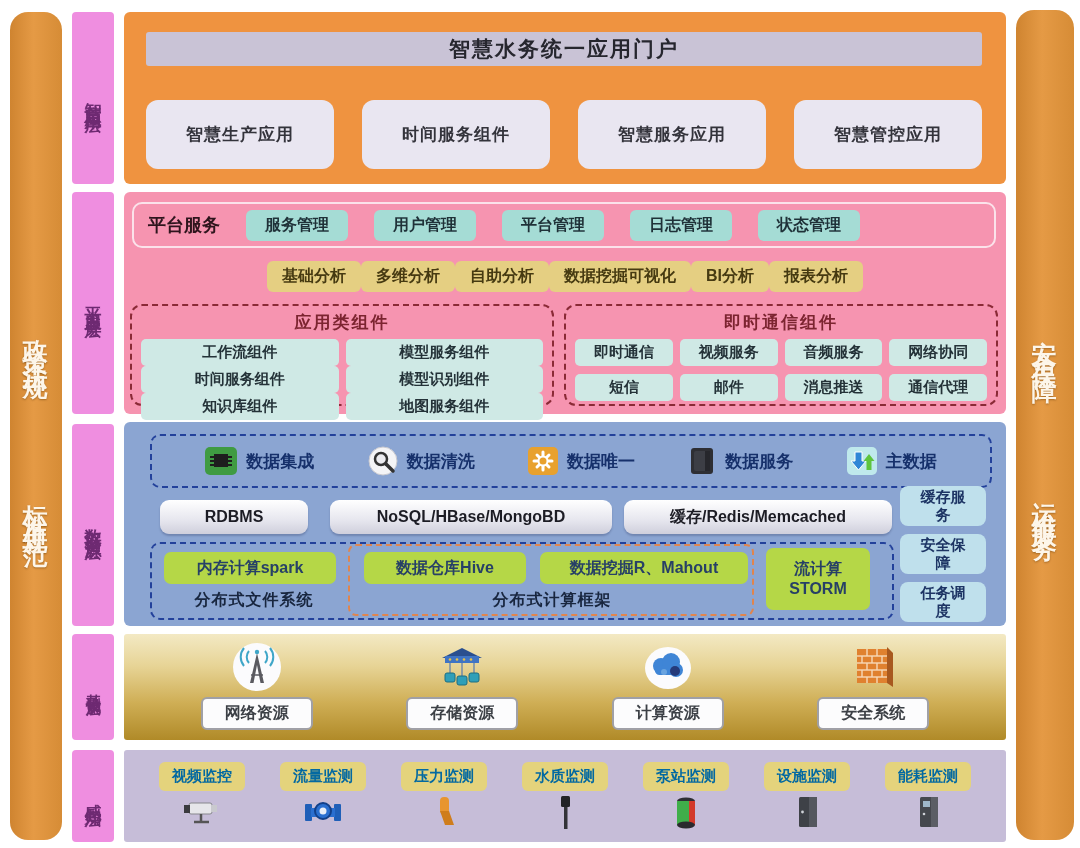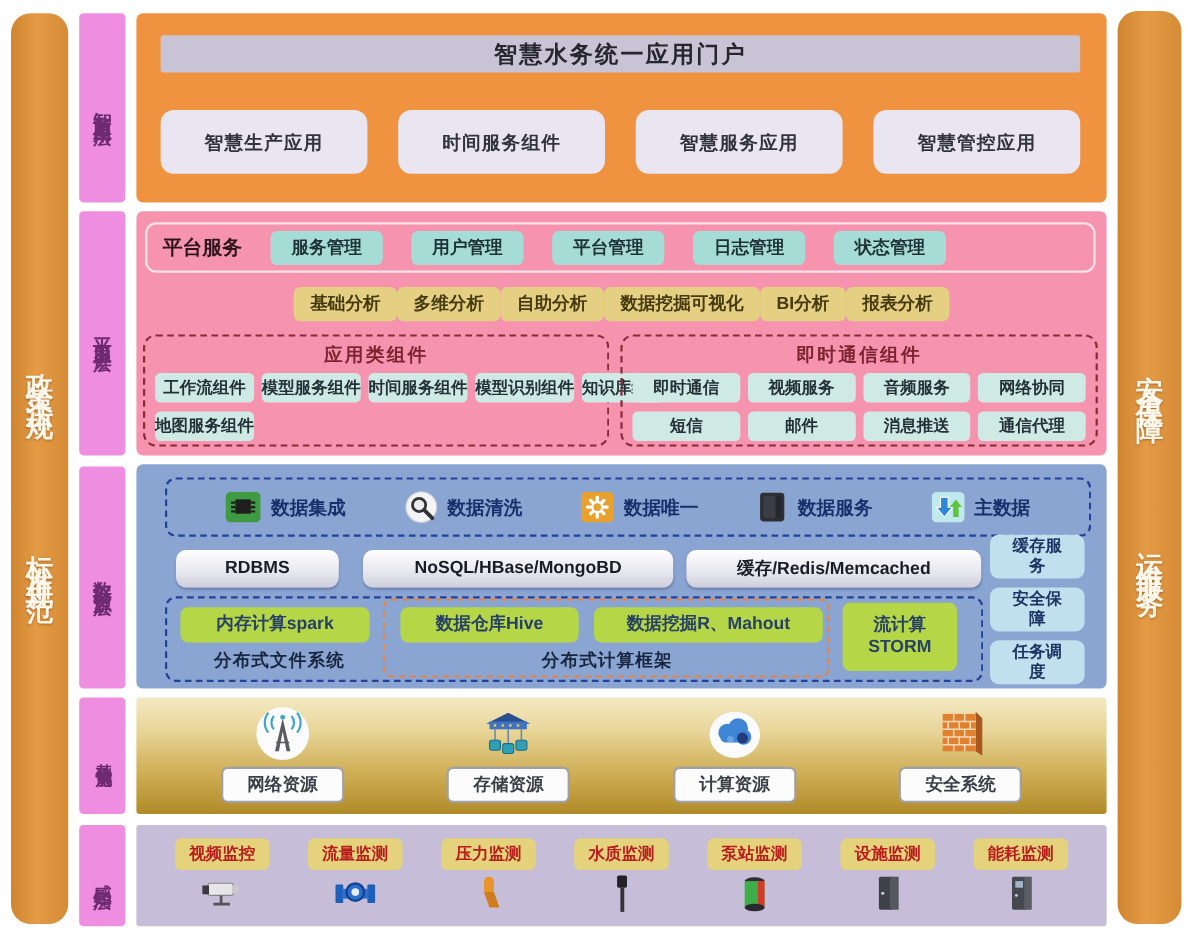--- a/index.html
+++ b/index.html
@@ -30,42 +30,42 @@
   #layer-infra   { top:634px; height:106px; border-radius:3px;
     background:linear-gradient(180deg,#f3e9c4 0%,#e7d496 30%,#cfae55 65%,#b08a28 100%); }
   #layer-sensing { top:750px; height:92px;  border-radius:3px; background:#c6bdd8; }
 
   
   #portal-title { position:absolute; left:22px; top:20px; width:836px; height:34px;
     background:#c9c3d6; border-radius:3px; display:flex; align-items:center; justify-content:center;
     font-size:21px; font-weight:bold; color:#26262e; letter-spacing:2px; }
   #apps-row { position:absolute; left:22px; top:88px; width:836px; height:58px;
     display:flex; justify-content:space-between; }
-  .app-btn { width:188px; height:58px; background:#e9e6f1; border-radius:12px;
+  .app-btn { width:188px; height:69px; background:#e9e6f1; border-radius:12px;
     display:flex; align-items:center; justify-content:center;
     font-size:17px; font-weight:bold; color:#33333b; letter-spacing:1px; }
 
   
   #mgmt-box { position:absolute; left:8px; top:10px; width:864px; height:46px;
     border:2px solid rgba(252,240,245,.85); border-radius:10px;
     display:flex; align-items:center; padding:0 14px; gap:26px; }
   #mgmt-label { font-size:18px; font-weight:bold; color:#2e141c; }
   .teal-btn { background:#a5dcd5; border-radius:6px; padding:5px 19px;
     font-size:16px; font-weight:bold; color:#1f3138; white-space:nowrap; }
   #analysis-row { position:absolute; left:10px; top:68px; width:862px; height:32px;
     display:flex; justify-content:center; align-items:center; }
   .yellow-btn { background:#e5cf82; border-radius:6px; padding:5px 15px;
     font-size:16px; font-weight:bold; color:#463a11; white-space:nowrap; }
   .dash-group { position:absolute; top:112px; height:102px; border:2px dashed #8a2a36;
     border-radius:12px; padding:5px 9px 2px; }
   #app-comp-group { left:6px;  width:424px; }
   #im-comp-group  { left:440px; width:434px; }
   .dash-group .group-title { text-align:center; font-size:17px; font-weight:bold; color:#7c2430;
     letter-spacing:2px; margin-bottom:5px; }
-  .comp-grid3 { display:grid; grid-template-columns:repeat(5,1fr); gap:8px 7px; }
+  .comp-grid3 { display:grid; grid-template-columns:repeat(2,1fr); gap:0 7px; }
   .comp-grid4 { display:grid; grid-template-columns:repeat(4,1fr); gap:8px 7px; }
   .comp-btn { background:#cfe9e5; border-radius:5px; padding:4px 0; text-align:center;
     font-size:15px; font-weight:bold; color:#243238; white-space:nowrap; }
 
   
   #gov-box { position:absolute; left:26px; top:12px; width:842px; height:54px;
     border:2px dashed #23419b; border-radius:10px;
     display:flex; align-items:center; justify-content:space-evenly; }
   .gov-item { display:flex; align-items:center; gap:9px;
     font-size:17px; font-weight:bold; color:#16306b; }
@@ -100,21 +100,21 @@
     align-items:center; padding:4px 30px 8px; }
   .infra-item { display:flex; flex-direction:column; align-items:center; gap:4px; }
   .infra-btn { background:#fcfcfd; border:2px solid #a0a0a6; border-radius:6px;
     padding:4px 22px; font-size:16px; font-weight:bold; color:#3c4046; }
 
   
   #sensing-row { position:absolute; inset:0; display:flex; justify-content:space-evenly;
     padding-top:12px; }
   .sense-item { display:flex; flex-direction:column; align-items:center; gap:3px; }
   .sense-btn { background:#e4d37c; border-radius:6px; padding:5px 13px;
-    font-size:15px; font-weight:bold; color:#b91c1c; white-space:nowrap; }
+    font-size:15px; font-weight:bold; color:#0369a1; white-space:nowrap; }
 
   .icon { display:inline-block; line-height:0; }
 </style>
 </head>
 <body>
 
 <div id="stage">
 
   <div id="left-bar" class="sidebar">
     <span class="vtext">政策法规</span>

